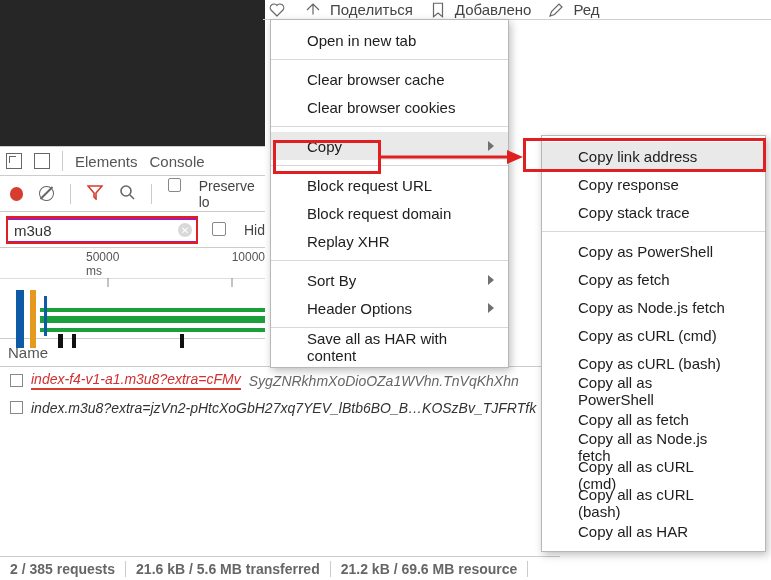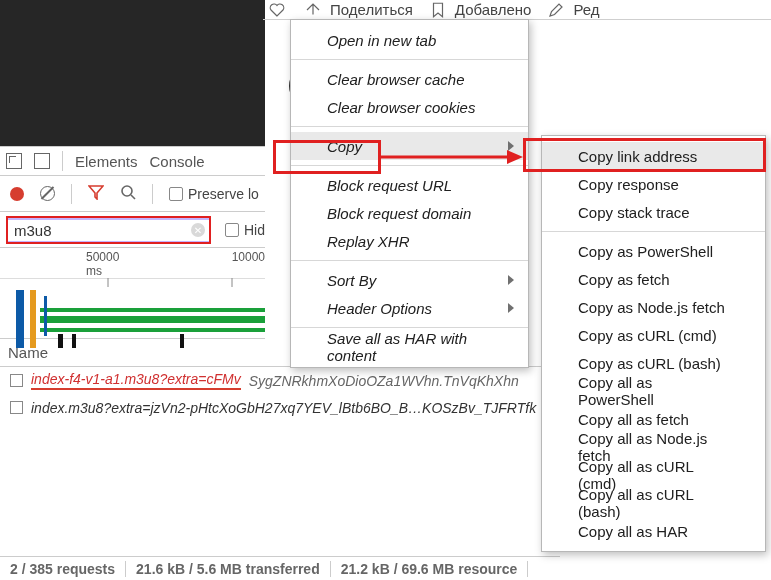--- a/index.html
+++ b/index.html
@@ -15,26 +15,26 @@
 .devtools-tabs .dbox { width: 16px; height: 16px; border: 1.5px solid #666; }
 .devtools-tabs .arrowbox { width: 16px; height: 16px; border: 1.5px solid #666; position: relative; }
 .devtools-tabs .arrowbox::after { content: ""; position: absolute; left: 2px; top: 2px; width: 6px; height: 6px; border-left: 1px solid #666; border-top: 1px solid #666; }
 
 .filterbar { position: absolute; left: 0; top: 176px; width: 265px; height: 36px; display: flex; align-items: center; gap: 16px; padding-left: 10px; border-bottom: 1px solid #ccc; }
 .red-dot { width: 14px; height: 14px; border-radius: 50%; background: #d63d2f; }
 .ban { width: 15px; height: 15px; border: 1.8px solid #666; border-radius: 50%; position: relative; }
 .ban::after { content: ""; position: absolute; left: -2px; top: 5px; width: 17px; height: 2px; background: #666; transform: rotate(-45deg); }
 .funnel svg { width: 16px; height: 16px; }
 .loupe svg { width: 16px; height: 16px; }
-.chk { display: flex; align-items: center; gap: 5px; color: #444; }
+.chk { display: flex; gap: 18px; color: #444; }
 .chk .box { width: 14px; height: 14px; border: 1.5px solid #888; border-radius: 2px; }
 .divider { width: 1px; height: 20px; background: #ccc; }
 
 .filter-row { position: absolute; left: 0; top: 213px; width: 265px; height: 34px; display: flex; align-items: center; padding-left: 6px; gap: 14px; }
-.filter-input-wrap { position: relative; width: 205px; height: 28px; border: 2.5px solid #e02020; display: flex; align-items: center; background: #c4b5fd; }
+.filter-input-wrap { position: relative; width: 205px; height: 28px; border: 2.5px solid #e02020; display: flex; align-items: center; background: #a21caf; }
 .filter-input { border: none; outline: none; width: 100%; padding: 2px 22px 2px 6px; font-size: 15px; color: #333; }
 .clear-x { position: absolute; right: 4px; top: 50%; transform: translateY(-50%); width: 14px; height: 14px; border-radius: 50%; background: #d9d9d9; display: flex; align-items: center; justify-content: center; font-size: 10px; color: #fff; cursor: pointer; }
 
 .timeline { position: absolute; left: 0; top: 247px; width: 265px; height: 92px; border-top: 1px solid #ccc; border-bottom: 1px solid #ccc; }
 .timeline .labels { display: flex; color: #555; font-size: 12px; padding: 2px 0 0 8px; }
 .timeline .labels span:first-child { margin-left: 78px; }
 .timeline .labels span:last-child { margin-left: 95px; }
 .timeline svg { width: 100%; height: 74px; }
 
 .name-hdr { position: absolute; left: 0; top: 339px; width: 560px; height: 28px; border-bottom: 1px solid #ccc; display: flex; align-items: center; padding-left: 8px; color: #555; font-size: 15px; }
@@ -47,21 +47,21 @@
 
 .status-bar { position: absolute; left: 0; bottom: 0; width: 560px; height: 24px; border-top: 1px solid #ccc; display: flex; align-items: center; color: #666; font-size: 14px; }
 .status-bar .seg { padding: 0 10px; border-right: 1px solid #ccc; font-weight: bold; }
 
 .ctx-menu { position: absolute; background: #fff; border: 1px solid #b7b7b7; box-shadow: 2px 3px 8px rgba(0,0,0,.25); padding: 6px 0; }
 .ctx-menu .mi { height: 28px; display: flex; align-items: center; padding: 0 38px 0 36px; font-size: 15px; color: #202020; cursor: default; position: relative; }
 .ctx-menu .mi.sub::after { content: ""; position: absolute; right: 14px; top: 50%; transform: translateY(-50%); border-left: 6px solid #707070; border-top: 5px solid transparent; border-bottom: 5px solid transparent; }
 .ctx-menu .mi.hl { background: #e9e9e9; }
 .ctx-menu .sep { height: 1px; background: #d7d7d7; margin: 5px 0; }
 
-.menu1 { left: 290px; top: 19px; width: 239px; z-index: 5; font-style: italic; }
+.menu1 { left: 270px; top: 19px; width: 239px; z-index: 5; }
 .menu2 { left: 541px; top: 135px; width: 225px; z-index: 6; }
 
 .redbox-copy { position: absolute; left: 273px; top: 140px; width: 108px; height: 34px; border: 3px solid #e02020; z-index: 10; pointer-events: none; }
 .redbox-copylink { position: absolute; left: 523px; top: 138px; width: 243px; height: 34px; border: 3px solid #e02020; z-index: 10; pointer-events: none; }
 .red-arrow { position: absolute; left: 381px; top: 150px; width: 142px; height: 14px; z-index: 12; pointer-events: none; }
 </style>
 </head>
 <body>
 
 <div class="top-dark"></div>

